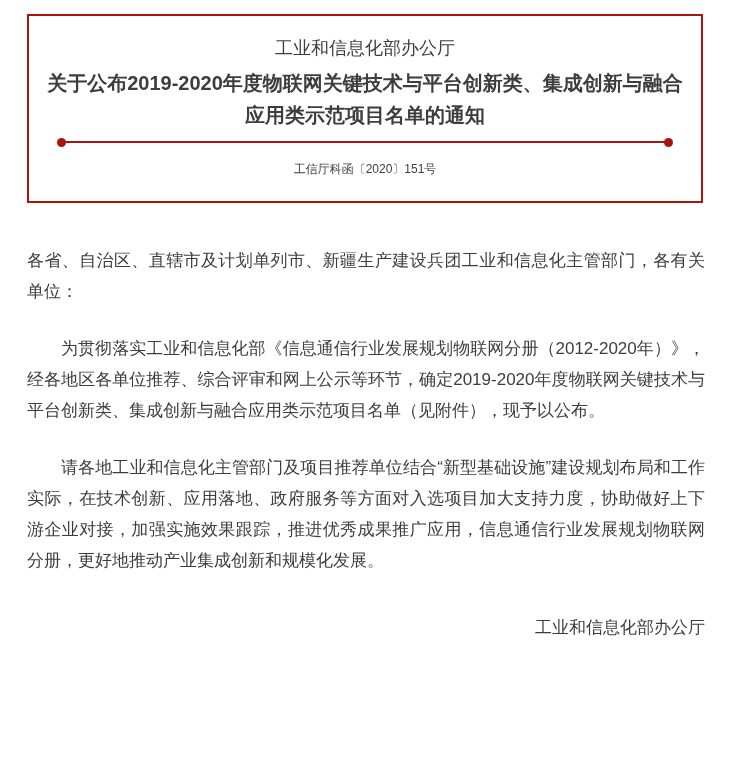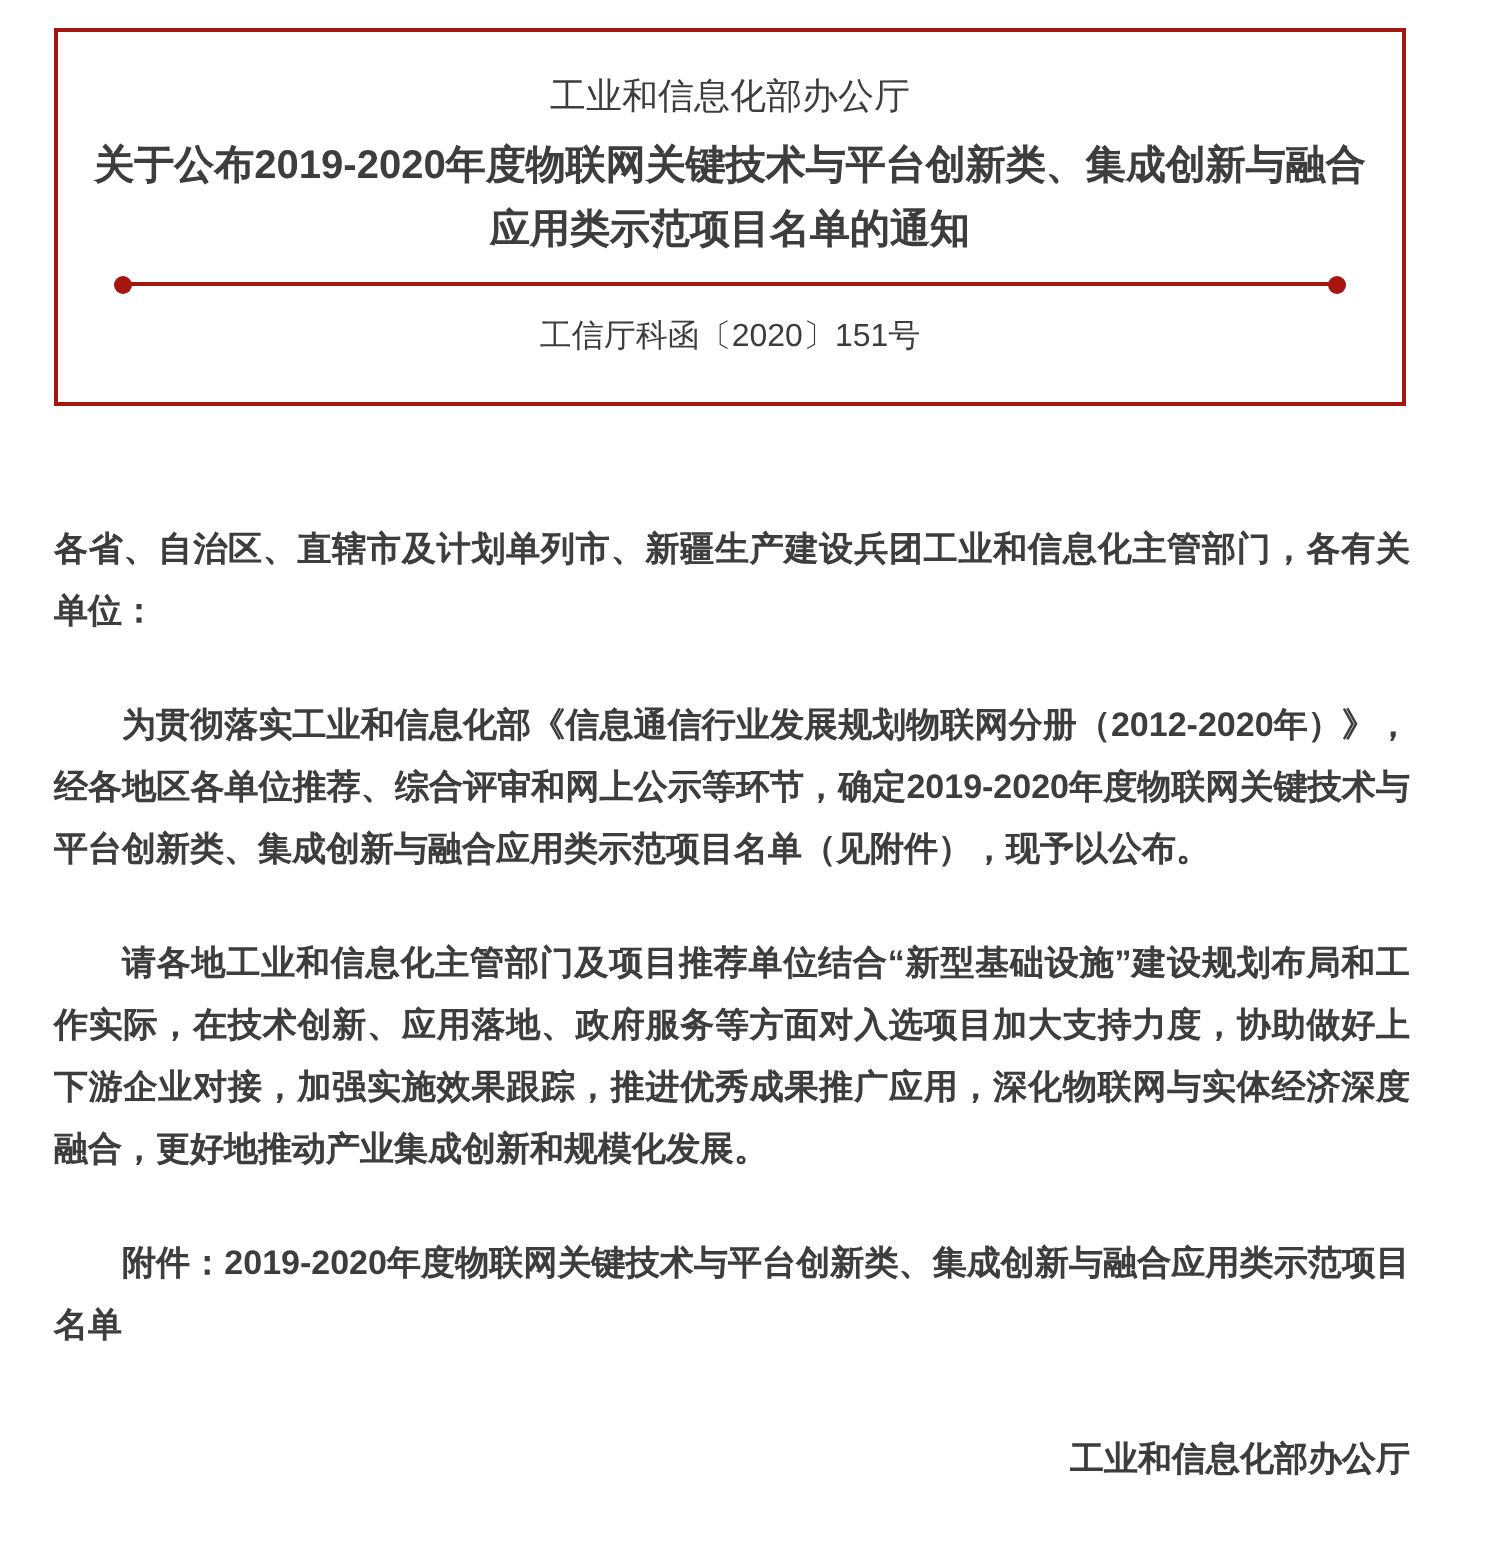--- a/index.html
+++ b/index.html
@@ -50,33 +50,32 @@
     position: absolute;
     top: -3.5px;
     width: 9px;
     height: 9px;
     border-radius: 50%;
     background: var(--accent);
   }
   .divider .dot.left  { left: -2px; }
   .divider .dot.right { right: -2px; }
   .doc-no {
-    font-size: 16px;
+    font-size: 12px;
     line-height: 24px;
     margin-top: 14px;
   }
 
   
   .doc-body {
     width: 678px;
-    margin-top: 56px;
+    margin-top: 42px;
     font-size: 17px;
     line-height: 31px;
     text-align: justify;
-    font-weight: bold;
   }
   .doc-body p { margin: 0 0 26px 0; }
   .doc-body p.indent { text-indent: 2em; }
 
   .signature-block {
     margin-top: 36px;
     text-align: right;
     font-size: 17px;
     line-height: 31px;
   }
@@ -93,21 +92,20 @@
     <div class="divider">
       <span class="dot left"></span>
       <span class="dot right"></span>
     </div>
     <div class="doc-no">工信厅科函〔2020〕151号</div>
   </div>
 
   <div class="doc-body">
     <p>各省、自治区、直辖市及计划单列市、新疆生产建设兵团工业和信息化主管部门，各有关单位：</p>
     <p class="indent">为贯彻落实工业和信息化部《信息通信行业发展规划物联网分册（2012-2020年）》，经各地区各单位推荐、综合评审和网上公示等环节，确定2019-2020年度物联网关键技术与平台创新类、集成创新与融合应用类示范项目名单（见附件），现予以公布。</p>
-    <p class="indent">请各地工业和信息化主管部门及项目推荐单位结合“新型基础设施”建设规划布局和工作实际，在技术创新、应用落地、政府服务等方面对入选项目加大支持力度，协助做好上下游企业对接，加强实施效果跟踪，推进优秀成果推广应用，深化物联网与实体经济深度融合，更好地推动产业集成创新和规模化发展。</p>
-    <p class="indent">附件：2019-2020年度物联网关键技术与平台创新类、集成创新与融合应用类示范项目名单</p>
+    <p class="indent">请各地工业和信息化主管部门及项目推荐单位结合“新型基础设施”建设规划布局和工作实际，在技术创新、应用落地、政府服务等方面对入选项目加大支持力度，协助做好上下游企业对接，加强实施效果跟踪，推进优秀成果推广应用，信息通信行业发展规划物联网分册，更好地推动产业集成创新和规模化发展。</p>
 
     <div class="signature-block">
       <div class="sig-line">工业和信息化部办公厅</div>
     </div>
   </div>
 
 </div>
 
 </body></html>

